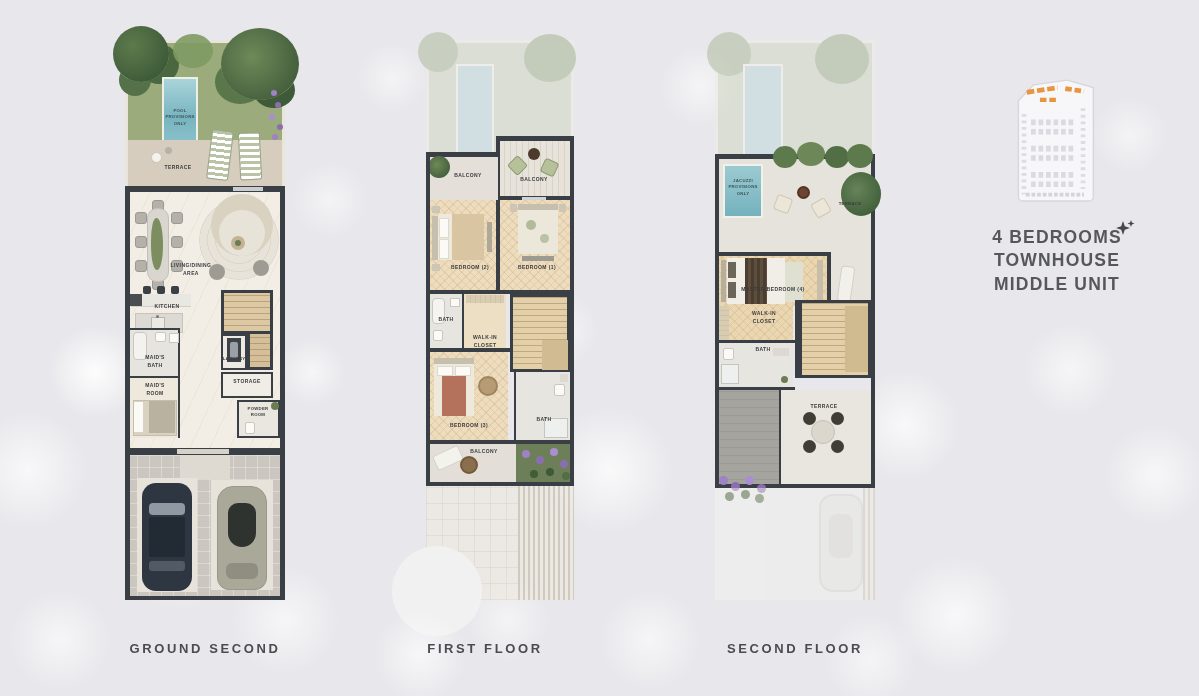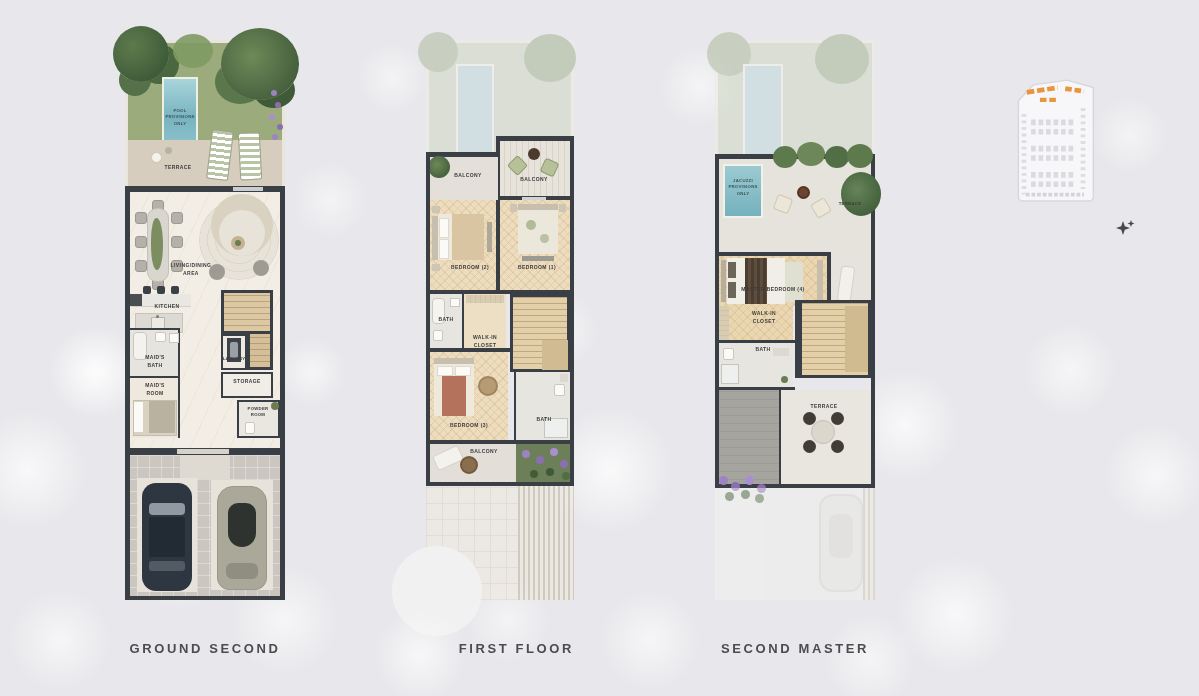--- a/index.html
+++ b/index.html
@@ -308,22 +308,27 @@
     <line x1="16" y1="40" x2="16" y2="126" stroke="#dcdce2" stroke-width="5" stroke-dasharray="3 4"></line>
     <line x1="79" y1="34" x2="79" y2="120" stroke="#dcdce2" stroke-width="5" stroke-dasharray="3 4"></line>
     <line x1="26" y1="46" x2="26" y2="118" stroke="#dadae0" stroke-width="5" stroke-dasharray="6 4 6 12"></line>
     <line x1="34" y1="46" x2="34" y2="118" stroke="#dadae0" stroke-width="5" stroke-dasharray="6 4 6 12"></line>
     <line x1="42" y1="46" x2="42" y2="118" stroke="#dadae0" stroke-width="5" stroke-dasharray="6 4 6 12"></line>
     <line x1="50" y1="46" x2="50" y2="118" stroke="#dadae0" stroke-width="5" stroke-dasharray="6 4 6 12"></line>
     <line x1="58" y1="46" x2="58" y2="118" stroke="#dadae0" stroke-width="5" stroke-dasharray="6 4 6 12"></line>
     <line x1="66" y1="46" x2="66" y2="118" stroke="#dadae0" stroke-width="5" stroke-dasharray="6 4 6 12"></line>
     <line x1="18" y1="126" x2="80" y2="126" stroke="#d4d4da" stroke-width="4" stroke-dasharray="4 2"></line>
   </svg>
+  <div class="abs" style="left:987px;top:226px;width:140px;">
+    <div class="legend-line">4 BEDROOMS</div>
+    <div class="legend-line">TOWNHOUSE</div>
+    <div class="legend-line">MIDDLE UNIT</div>
+  </div>
   <svg class="abs" style="left:1114px;top:219px;" width="22" height="22" viewBox="0 0 22 22">
     <path d="M9 2 L10.8 7.2 16 9 L10.8 10.8 9 16 L7.2 10.8 2 9 L7.2 7.2 Z" fill="#47484c"></path>
     <path d="M17 1 L17.9 3.6 20.5 4.5 L17.9 5.4 17 8 L16.1 5.4 13.5 4.5 L16.1 3.6 Z" fill="#47484c"></path>
   </svg>
 
   <div class="caption" style="left:125px;top:641px;width:160px;">GROUND SECOND</div>
-  <div class="caption" style="left:426px;top:641px;width:148px;text-align:right;">FIRST FLOOR</div>
-  <div class="caption" style="left:715px;top:641px;width:160px;">SECOND MASTER</div>
+  <div class="caption" style="left:411px;top:641px;width:148px;">FIRST FLOOR</div>
+  <div class="caption" style="left:715px;top:641px;width:160px;">SECOND FLOOR</div>
 
 </div>
 
 </body></html>

